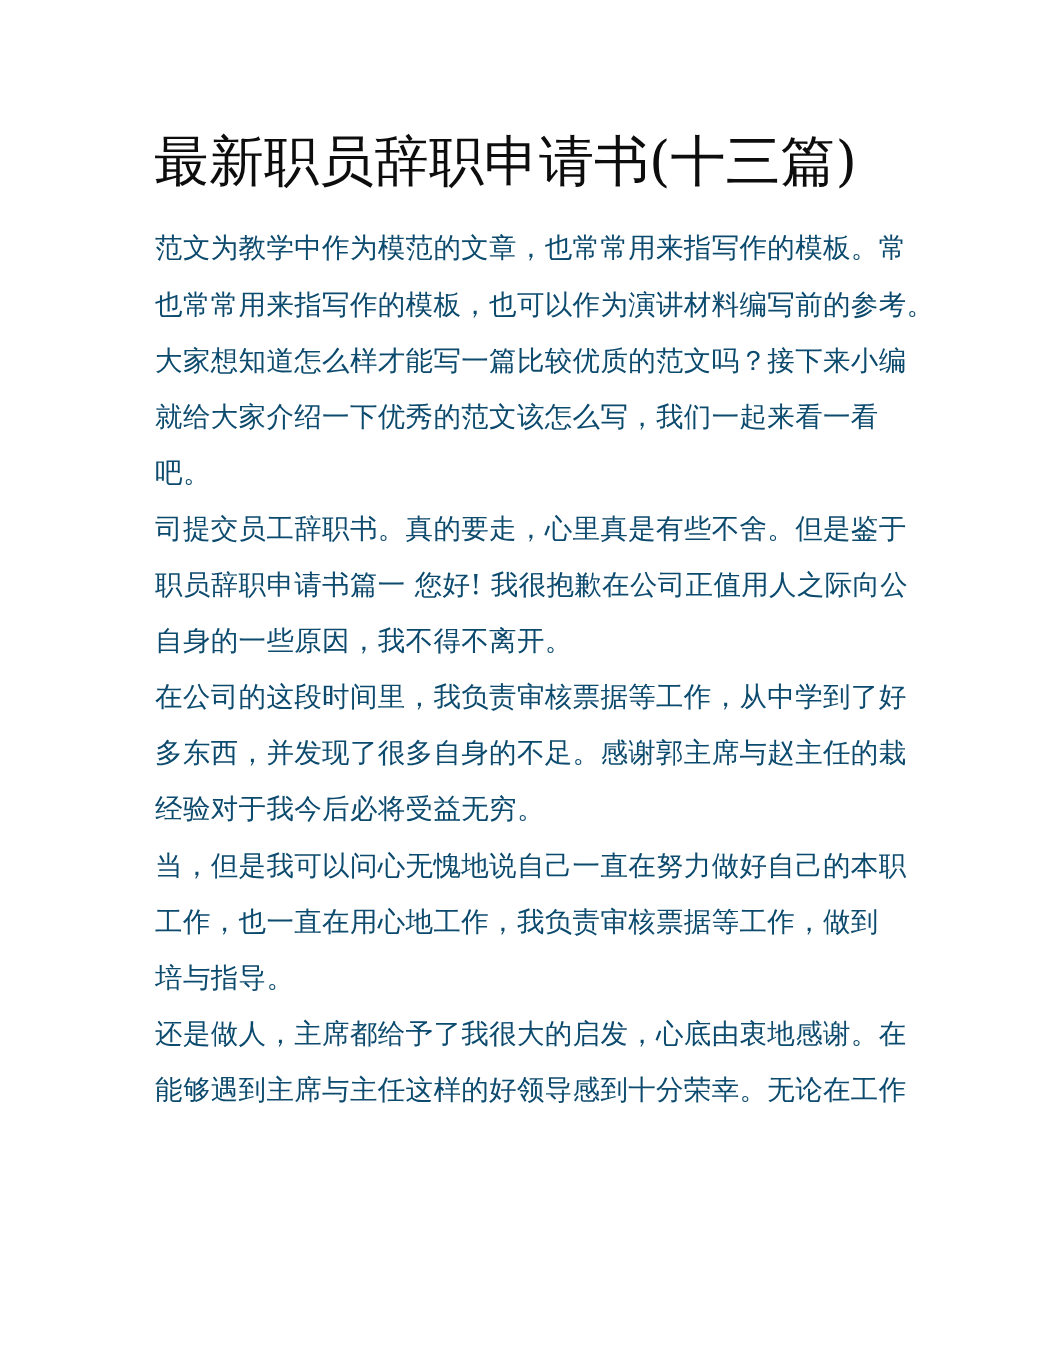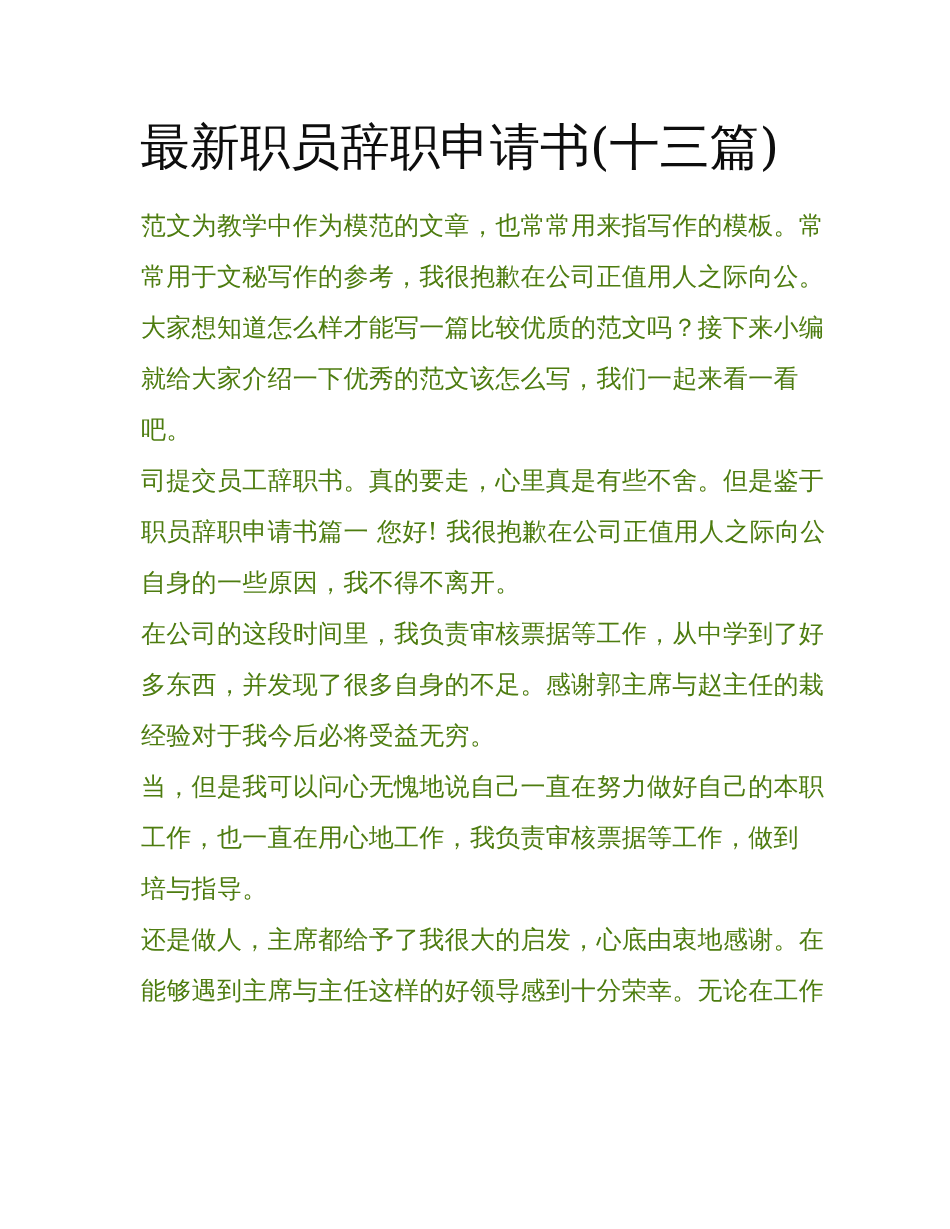--- a/index.html
+++ b/index.html
@@ -40,34 +40,34 @@
       left: 141px;
       top: 200px;
       width: 680px;
     }
     .line {
       display: block;
       height: 51px;
       line-height: 51px;
       font-size: 25px;
       white-space: nowrap;
-      color: #4d7c0f;
+      color: #0c4a6e;
       letter-spacing: 0.3px;
     }
   </style>
 </head>
 <body>
 
 <div class="page">
   <h1 class="title">最新职员辞职申请书(十三篇)</h1>
 
   <div class="body-text">
     <div>
       <span class="line">范文为教学中作为模范的文章，也常常用来指写作的模板。常</span>
-      <span class="line">常用于文秘写作的参考，我很抱歉在公司正值用人之际向公。</span>
+      <span class="line">也常常用来指写作的模板，也可以作为演讲材料编写前的参考。</span>
       <span class="line">大家想知道怎么样才能写一篇比较优质的范文吗？接下来小编</span>
       <span class="line">就给大家介绍一下优秀的范文该怎么写，我们一起来看一看</span>
       <span class="line">吧。</span>
     </div>
     <div>
       <span class="line">司提交员工辞职书。真的要走，心里真是有些不舍。但是鉴于</span>
       <span class="line">职员辞职申请书篇一 您好! 我很抱歉在公司正值用人之际向公</span>
       <span class="line">自身的一些原因，我不得不离开。</span>
     </div>
     <div>

